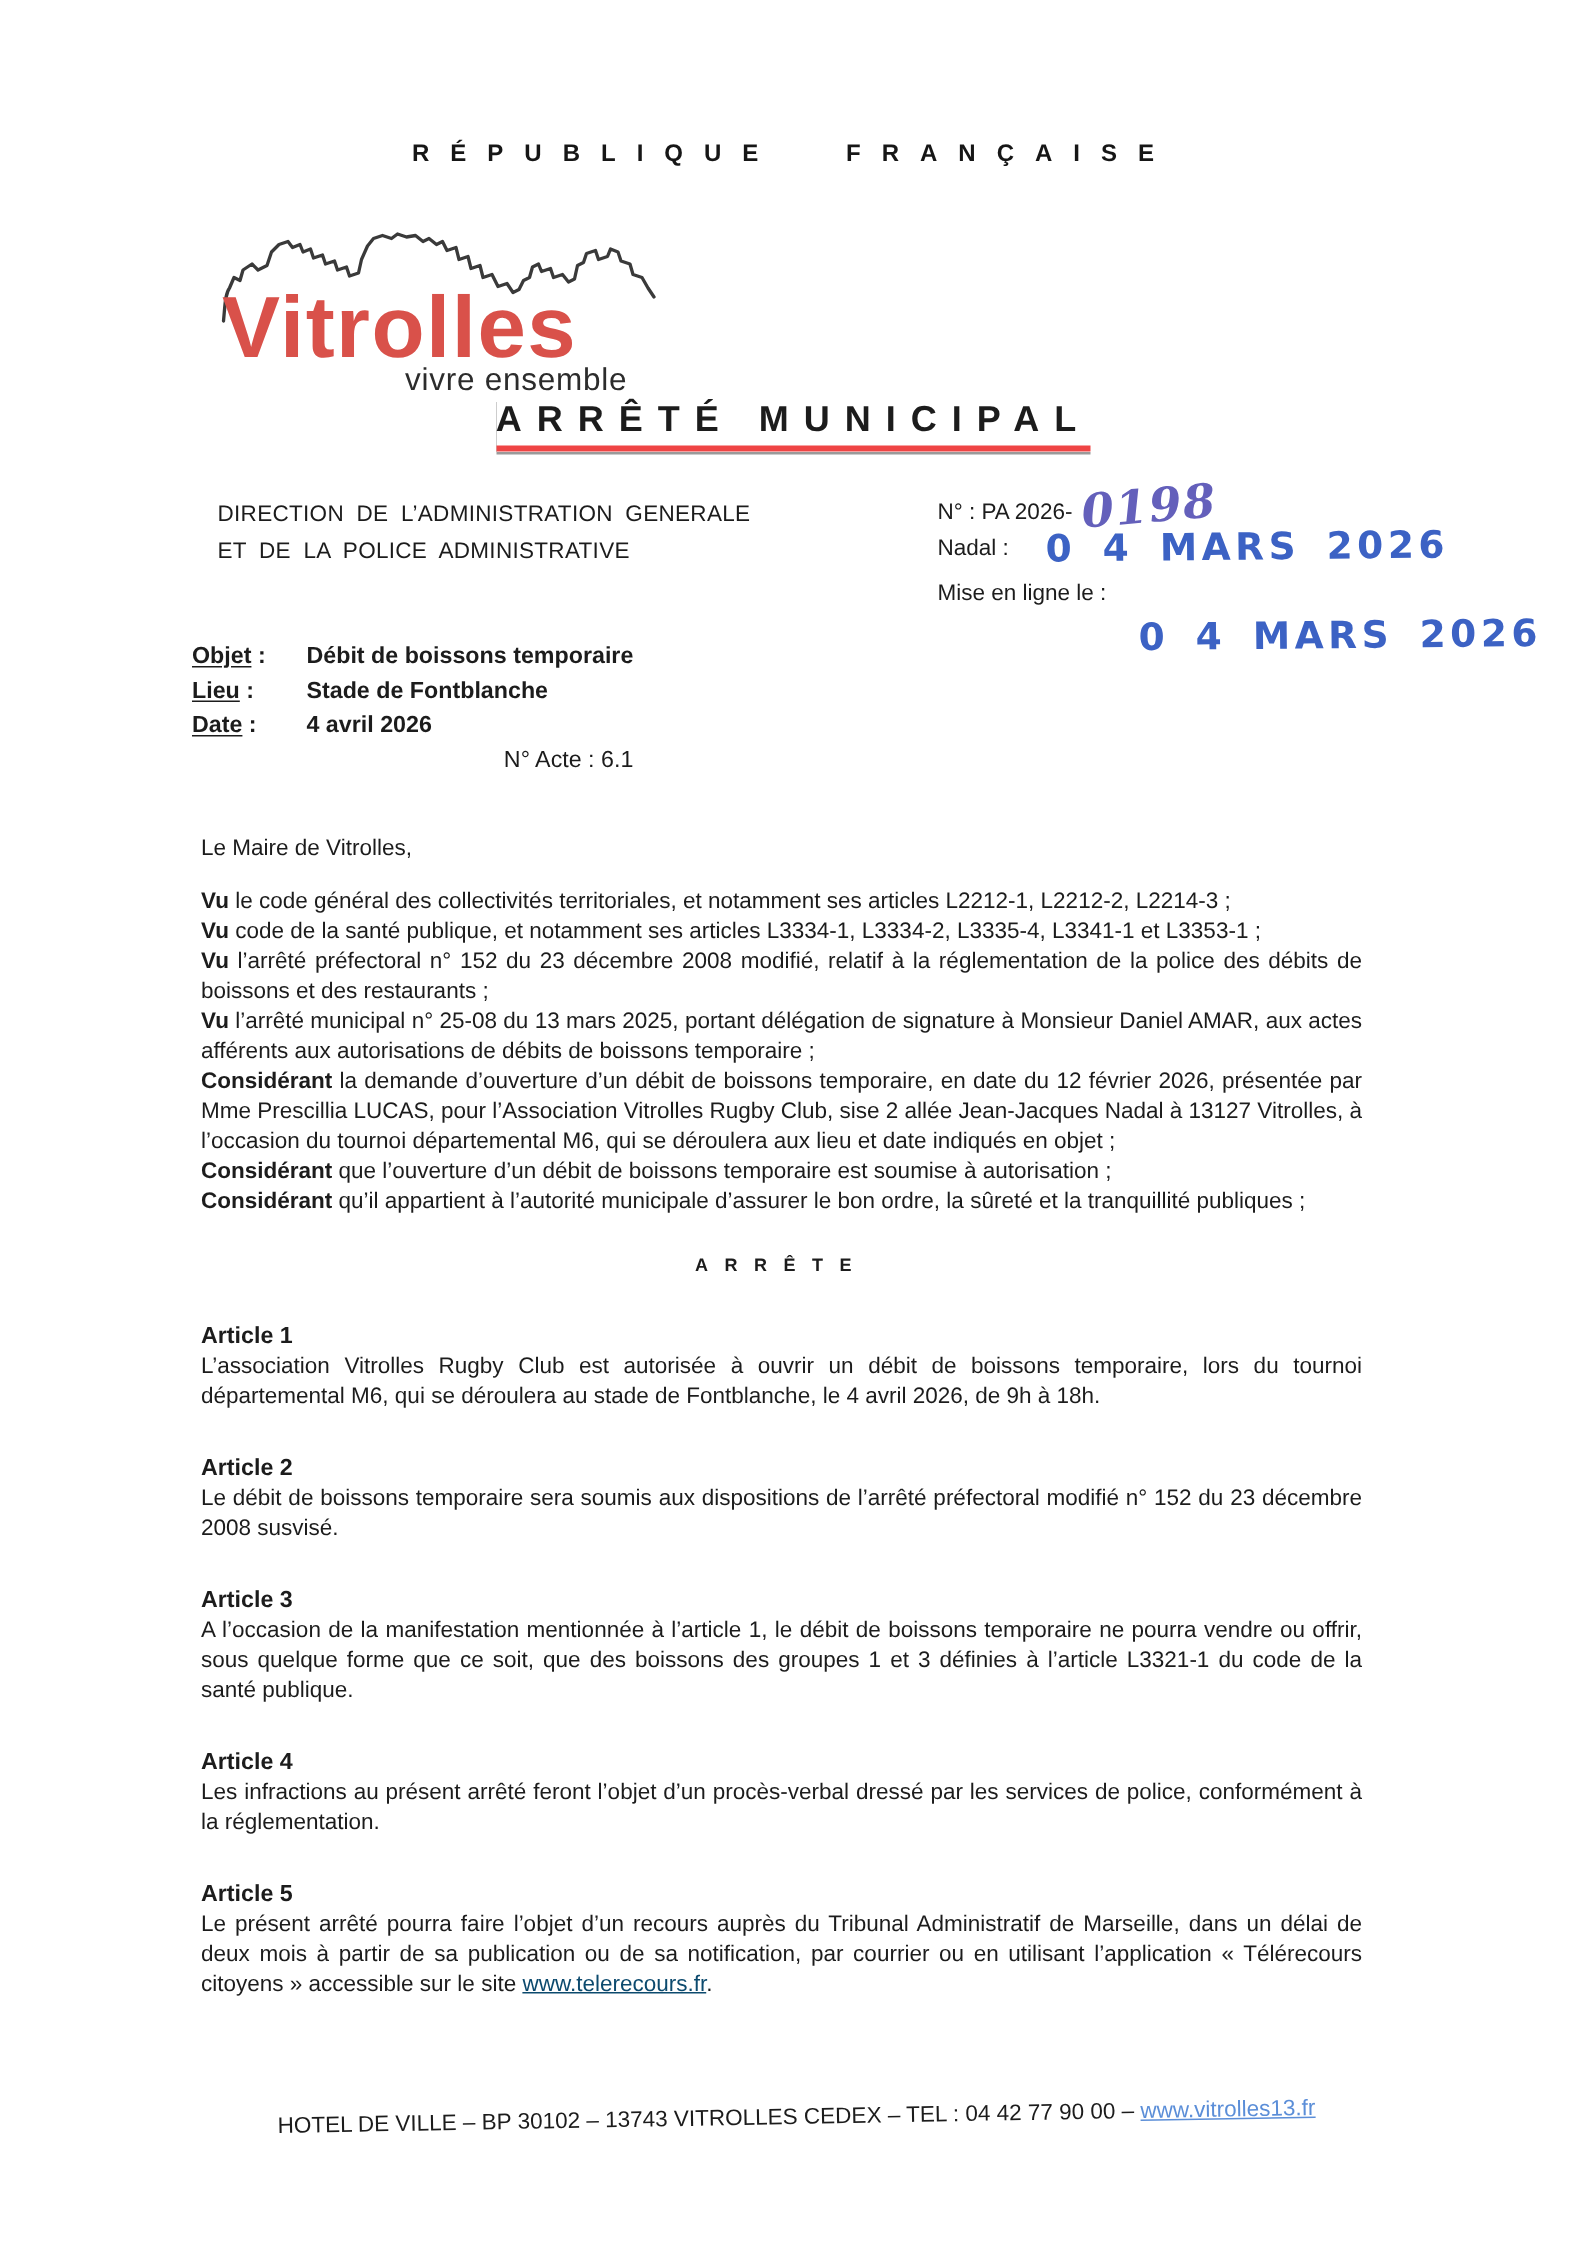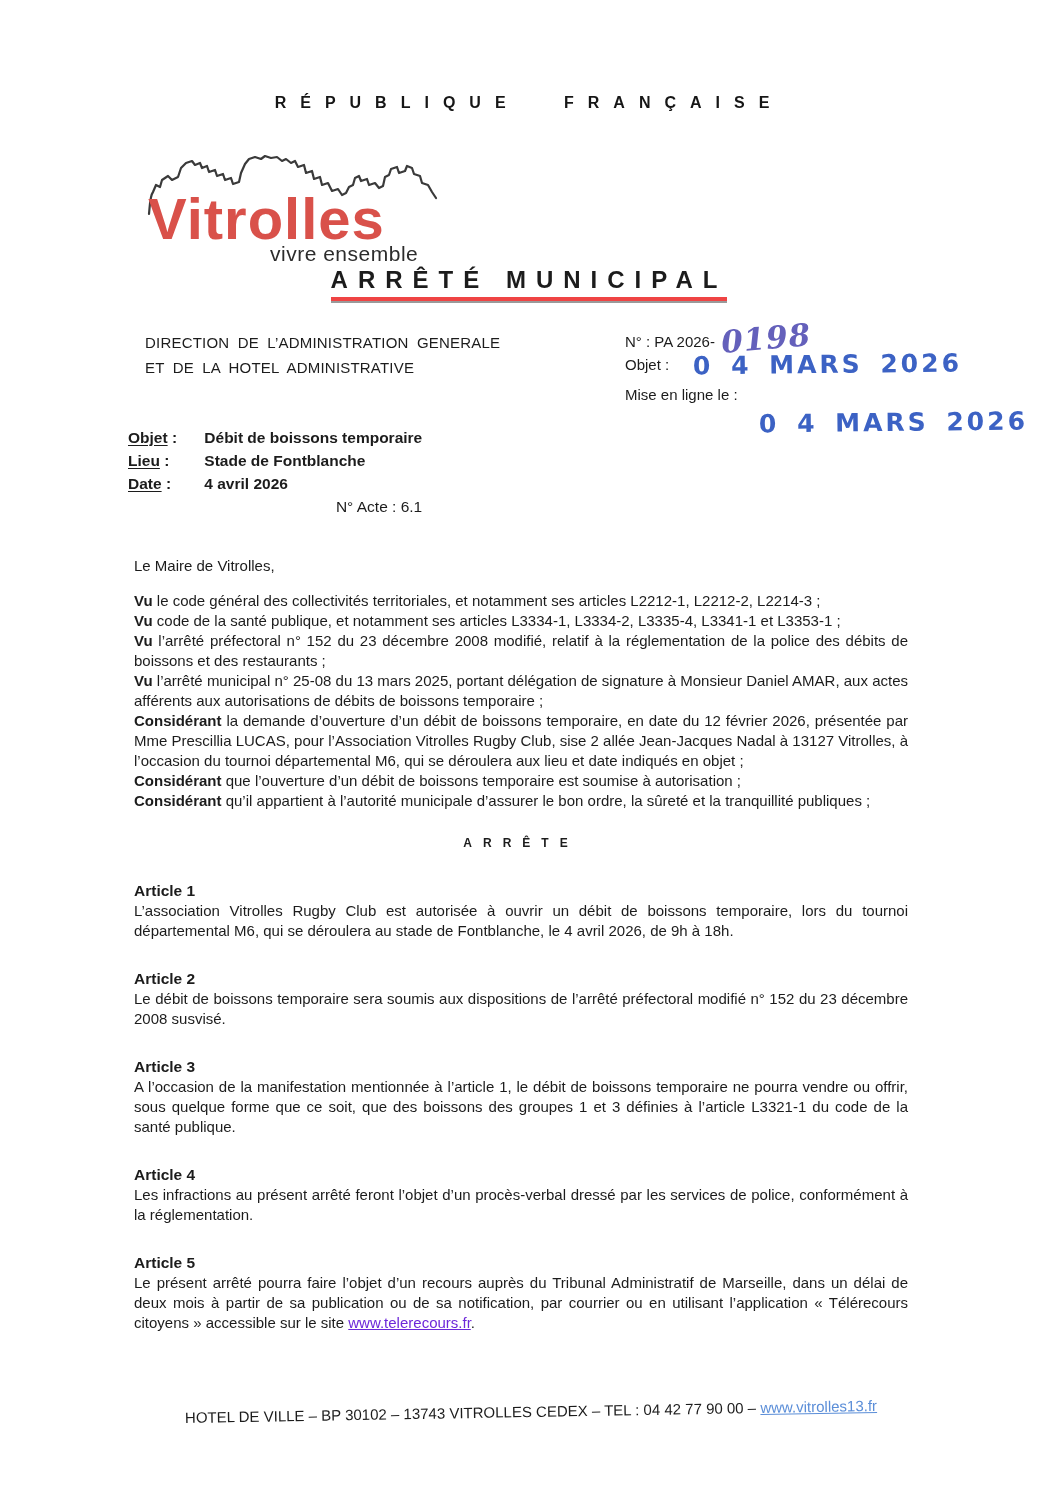--- a/index.html
+++ b/index.html
@@ -86,21 +86,21 @@
   }
   .salutation { margin:0 0 15px 0; text-align:left; }
   .clause { margin:0; }
   .arrete-heading {
     margin:22px 0 0 0; text-align:center;
     font-size:12px; font-weight:bold; letter-spacing:11px;
   }
   .article { margin-top:28px; }
   .article h3 { margin:0; font-size:15.5px; font-weight:bold; }
   .article p { margin:0; }
-  a.doc-link { color:#6d28d9; text-decoration:underline; }
+  a.doc-link { color:#0c4a6e; text-decoration:underline; }
 
   
   .footer {
     position:absolute; left:144px; bottom:76px; width:774px;
     text-align:center; font-size:15px; color:#1c1c1c;
     transform:rotate(-1deg); white-space:nowrap;
   }
   a.footer-link { color:#5b8ed8; text-decoration:underline; }
 </style>
 </head>
@@ -123,29 +123,29 @@
     <span class="logo-name">Vitrolles</span>
     <span class="logo-tagline">vivre ensemble</span>
   </div>
 
   <div class="doc-title">
     <span>ARRÊTÉ MUNICIPAL</span>
   </div>
 
   <div class="direction">
     <div>DIRECTION DE L’ADMINISTRATION GENERALE</div>
-    <div>ET DE LA HOTEL ADMINISTRATIVE</div>
+    <div>ET DE LA POLICE ADMINISTRATIVE</div>
   </div>
 
   <div class="meta-right">
     <div class="meta-line">
       <span>N° : PA 2026-</span><span class="handwritten">0198</span>
     </div>
     <div class="meta-line">
-      <span>Objet :</span><span class="stamp stamp-date">0 4 MARS 2026</span>
+      <span>Nadal :</span><span class="stamp stamp-date">0 4 MARS 2026</span>
     </div>
     <div class="meta-line" style="margin-top:10px;">
       <span>Mise en ligne le :</span>
     </div>
     <div class="meta-line">
       <span class="stamp stamp-online">0 4 MARS 2026</span>
     </div>
   </div>
 
   <div class="subject">

